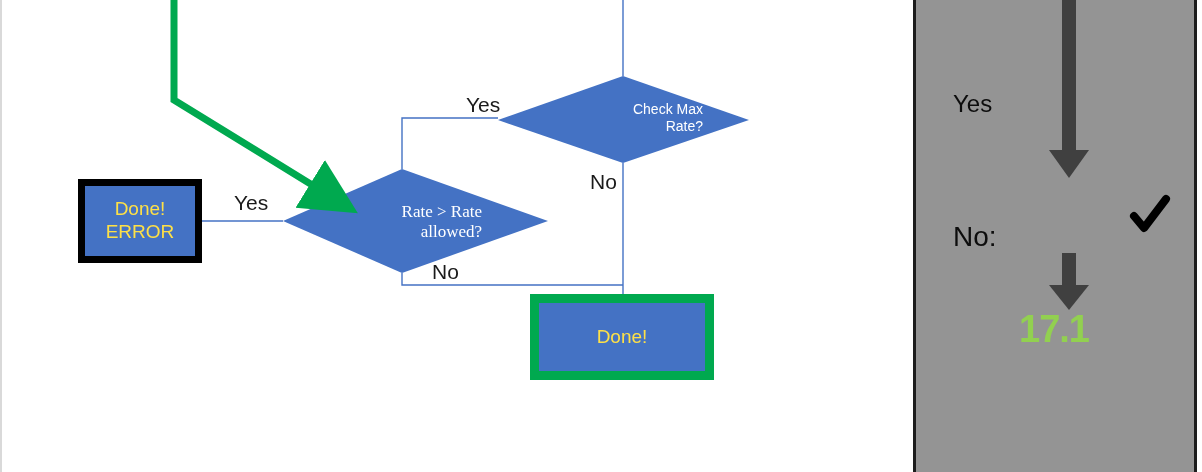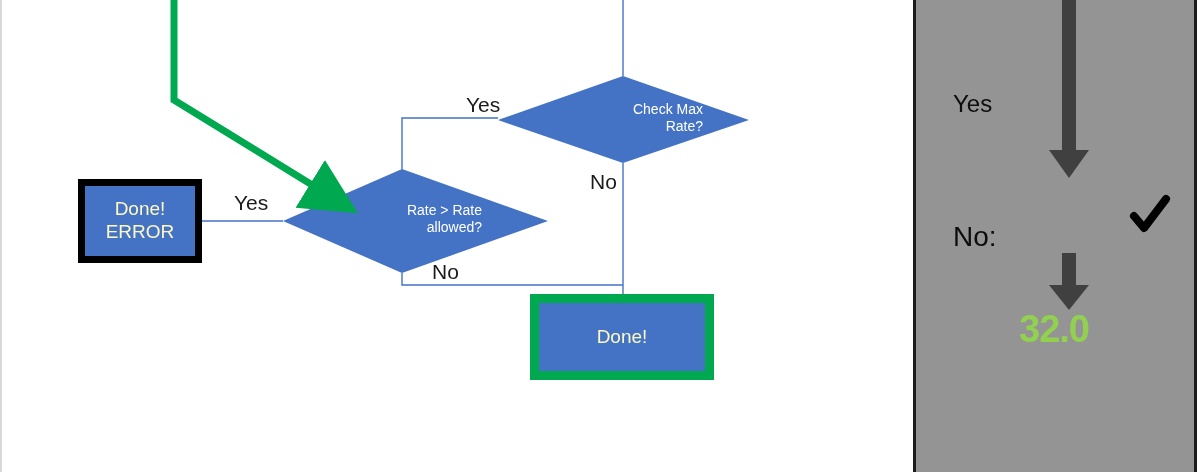--- a/index.html
+++ b/index.html
@@ -49,21 +49,21 @@
 
   
   .proc-box {
     position: absolute;
     box-sizing: border-box;
     background: #4472c4;
     display: flex;
     align-items: center;
     justify-content: center;
     text-align: center;
-    color: #fef9c3;
+    color: #fde047;
     line-height: 1.2;
     white-space: pre-line;
   }
   #box-error {
     left: 76px;
     top: 179px;
     width: 124px;
     height: 84px;
     border: 7px solid #000000;
     font-size: 19px;
@@ -138,21 +138,21 @@
       <polygon points="621,76 747,120 621,163 496,120" fill="#4472C4"></polygon>
 
       <polygon points="400,169 546,221 400,273 281,221" fill="#4472C4"></polygon>
 
       <polyline points="172,-10 172,100 341,204" fill="none" stroke="#00A94F" stroke-width="7" stroke-linejoin="miter" stroke-linecap="butt" marker-end="url(#green-arrow)"></polyline>
     </svg>
 
     <div class="node-label" style="left:541px; top:101px; width:160px; font-size:14px;">Check Max
 Rate?</div>
 
-    <div class="node-label" style="left:320px; top:202px; width:160px; font-size:14px;">Rate &gt; Rate
+    <div class="node-label" style="left:320px; top:202px; width:160px; font-size:17px;font-family:Liberation Serif, serif;">Rate &gt; Rate
 allowed?</div>
 
     <div class="edge-label" style="left:464px; top:93px; font-size:21px;">Yes</div>
 
     <div class="edge-label" style="left:588px; top:170px; font-size:21px;">No</div>
 
     <div class="edge-label" style="left:232px; top:191px; font-size:21px;">Yes</div>
 
     <div class="edge-label" style="left:430px; top:260px; font-size:21px;">No</div>
 
@@ -179,16 +179,16 @@
       <g>
         <path d="M218,216 L228,228 L250,199" fill="none" stroke="#000000" stroke-width="8" stroke-linecap="round" stroke-linejoin="round"></path>
       </g>
     </svg>
 
     <div class="gray-text" id="gp-yes">Yes</div>
 
     <div class="gray-text" id="gp-no">No:</div>
 
 
-    <div class="gray-text" id="gp-value">32.0</div>
+    <div class="gray-text" id="gp-value">17.1</div>
   </div>
 
 </div>
 
 </body></html>

